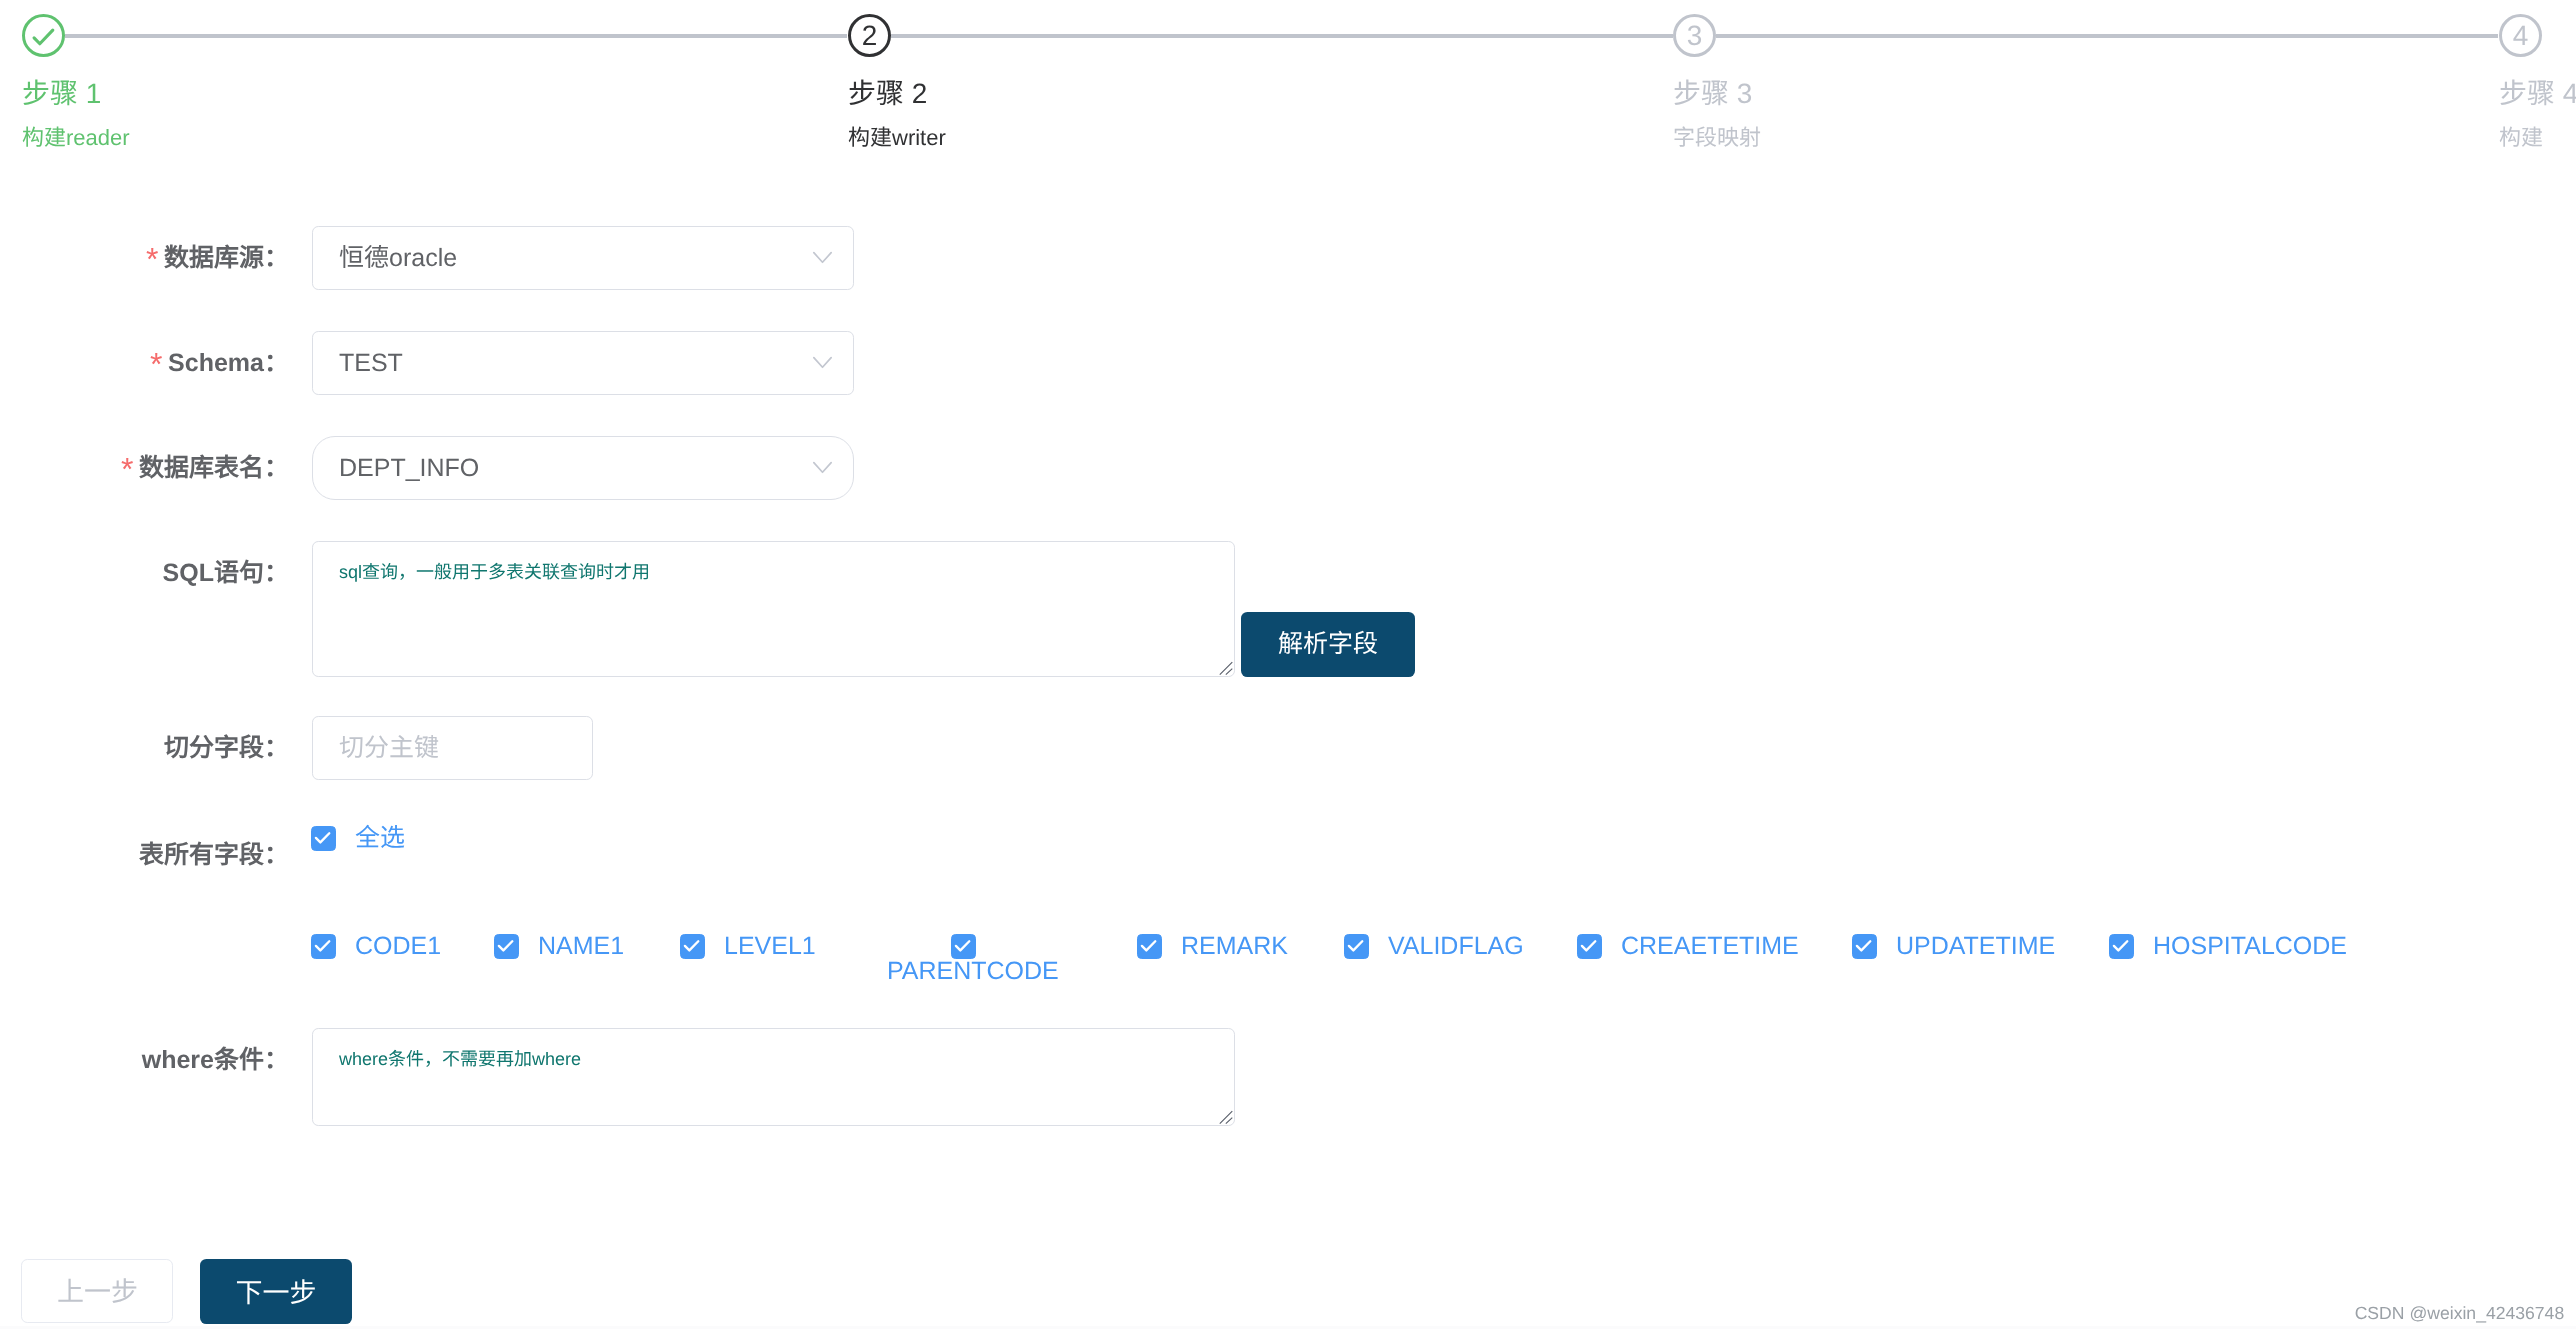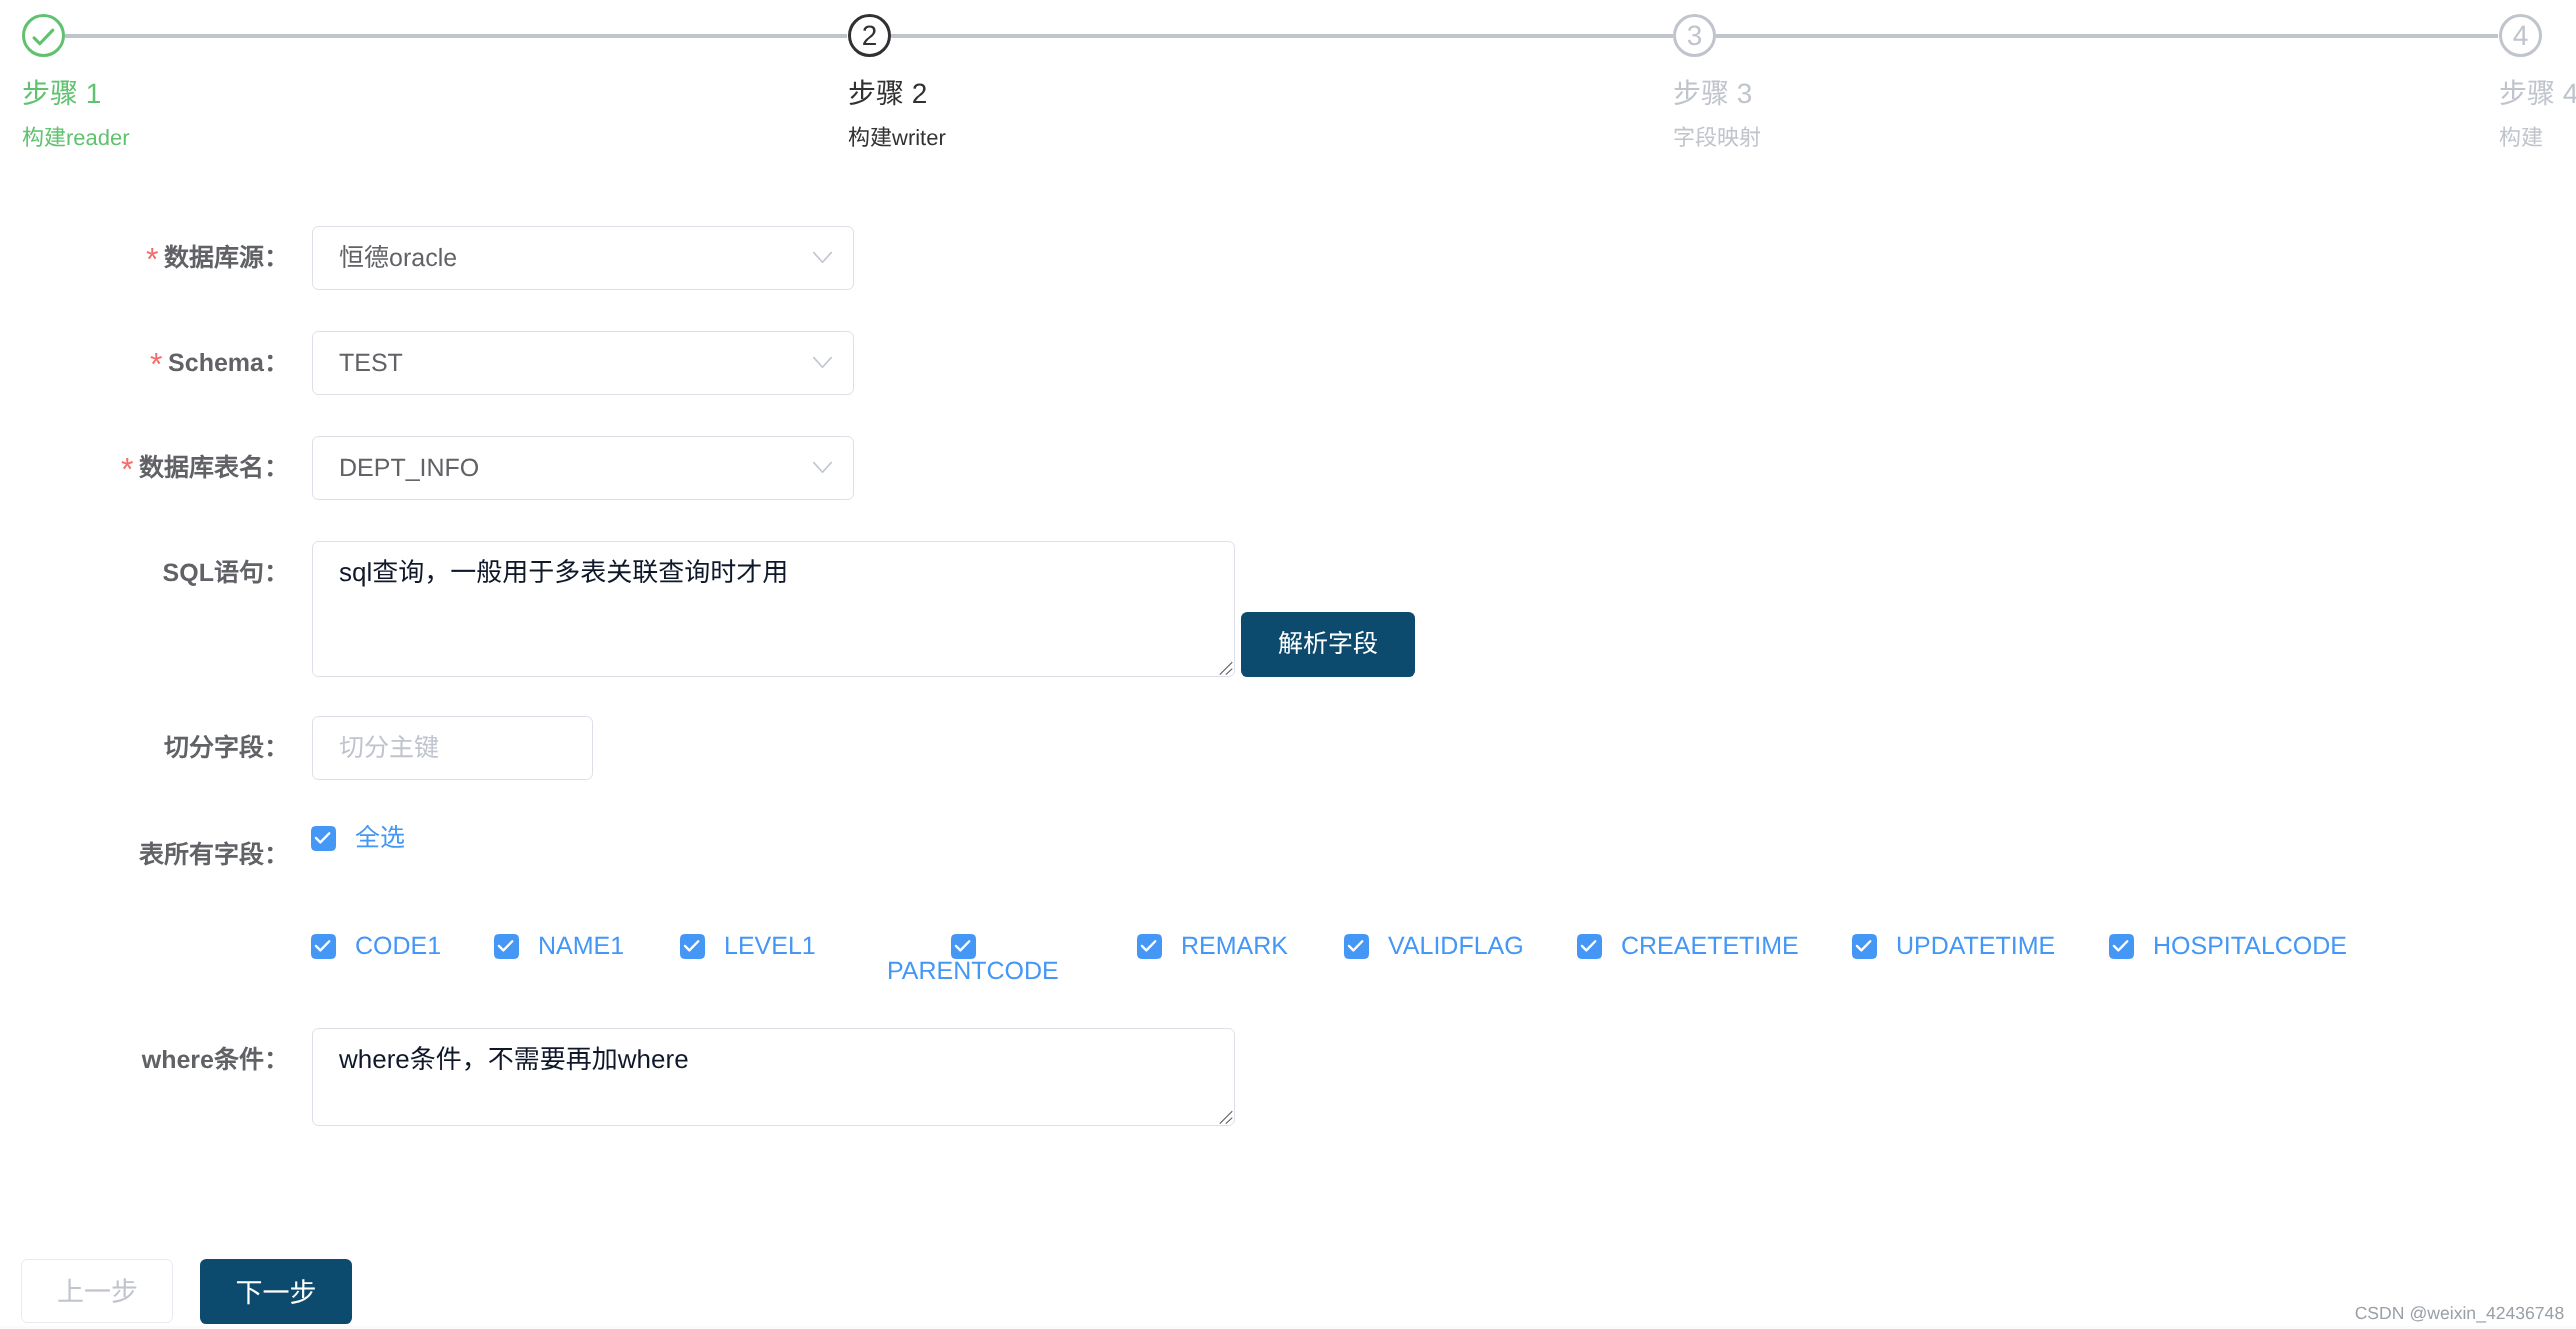--- a/index.html
+++ b/index.html
@@ -41,21 +41,21 @@
                   display:inline-block;width:9.5px;overflow:visible;
                   margin-right:8.6px;position:relative;top:3.6px;}
 
   .ipt{position:absolute;box-sizing:border-box;border:1.8px solid #dcdfe6;border-radius:6.3px;
        background:#fff;height:64px;}
   .ipt .ipt-txt{position:absolute;left:26px;top:-0.9px;line-height:64px;font-size:25px;color:#606266;white-space:nowrap;}
   .ipt .ipt-ph{position:absolute;left:26px;top:-0.9px;line-height:64px;font-size:25px;color:#c0c4cc;white-space:nowrap;}
   .ipt .arrow{position:absolute;right:18px;top:50%;width:25px;height:25px;margin-top:-12.7px;}
 
   .ta{position:absolute;box-sizing:border-box;border:1.8px solid #dcdfe6;border-radius:6.3px;background:#fff;}
-  .ta .ta-ph{position:absolute;left:26px;top:10px;font-size:26px;line-height:40px;color:#0f172a;white-space:nowrap;}
+  .ta .ta-ph{position:absolute;left:26px;top:10px;font-size:18px;line-height:40px;color:#0f766e;white-space:nowrap;}
   .ta .grip{position:absolute;right:0;bottom:0;width:18px;height:18px;}
 
   .btn{position:absolute;box-sizing:border-box;border-radius:6.3px;border:1.8px solid transparent;
        font-size:25px;display:flex;align-items:center;justify-content:center;line-height:1;}
   .btn-primary{background:#0c4a6e;color:#fff;}
   .btn-default{background:#fff;border-color:#e7eaf1;color:#c0c4cc;}
 
   .cb{position:absolute;display:flex;align-items:center;}
   .cb-box{width:25px;height:25px;border-radius:4.5px;background:#4597f6;border:1.8px solid #4597f6;
           box-sizing:border-box;position:relative;flex:none;}
@@ -130,21 +130,21 @@
       <div class="ipt" style="left:312px;width:542px;">
         <div class="ipt-txt">TEST</div>
         <svg class="arrow" viewBox="0 0 28 28" fill="none">
           <path d="M4.3 8.6 L14 19.3 L23.7 8.6" stroke="#c3c7d0" stroke-width="1.9" stroke-linecap="round" stroke-linejoin="round"></path>
         </svg>
       </div>
     </div>
 
     <div class="fi" style="left:0;top:436px;width:2576px;">
       <div class="fi-label"><span class="star">*</span><span>数据库表名：</span></div>
-      <div class="ipt" style="left:312px;width:542px;">
+      <div class="ipt" style="left:312px;width:542px;border-radius:23px;">
         <div class="ipt-txt">DEPT_INFO</div>
         <svg class="arrow" viewBox="0 0 28 28" fill="none">
           <path d="M4.3 8.6 L14 19.3 L23.7 8.6" stroke="#c3c7d0" stroke-width="1.9" stroke-linecap="round" stroke-linejoin="round"></path>
         </svg>
       </div>
     </div>
 
     <div class="fi" style="left:0;top:541px;width:2576px;">
       <div class="fi-label">SQL语句：</div>
       <div class="ta" style="left:312px;width:923px;height:136px;">

